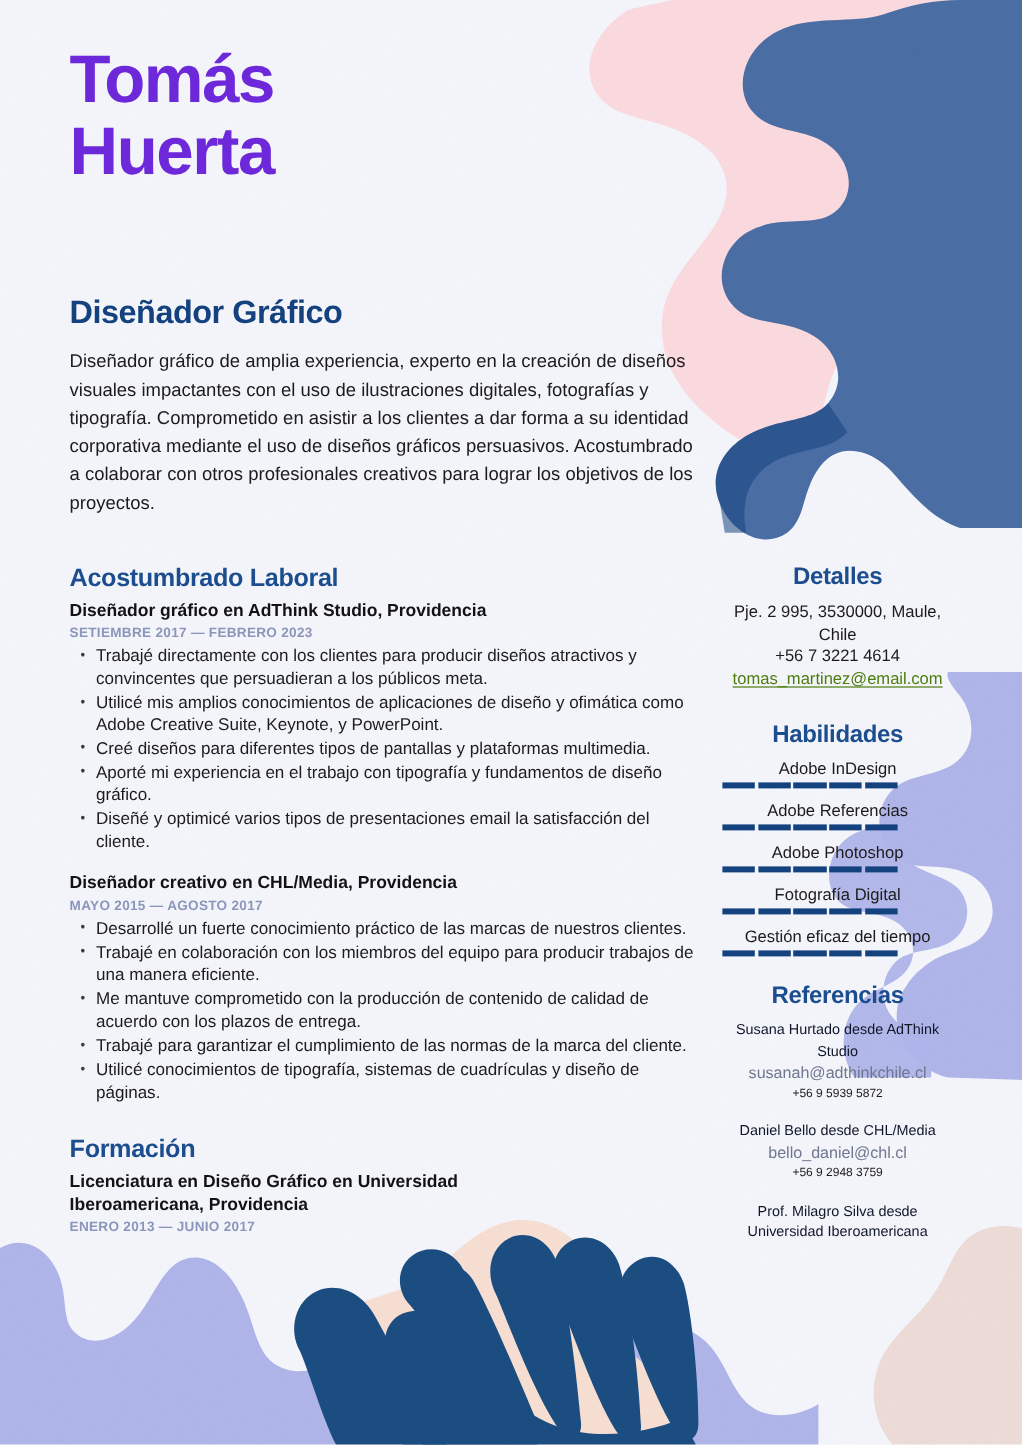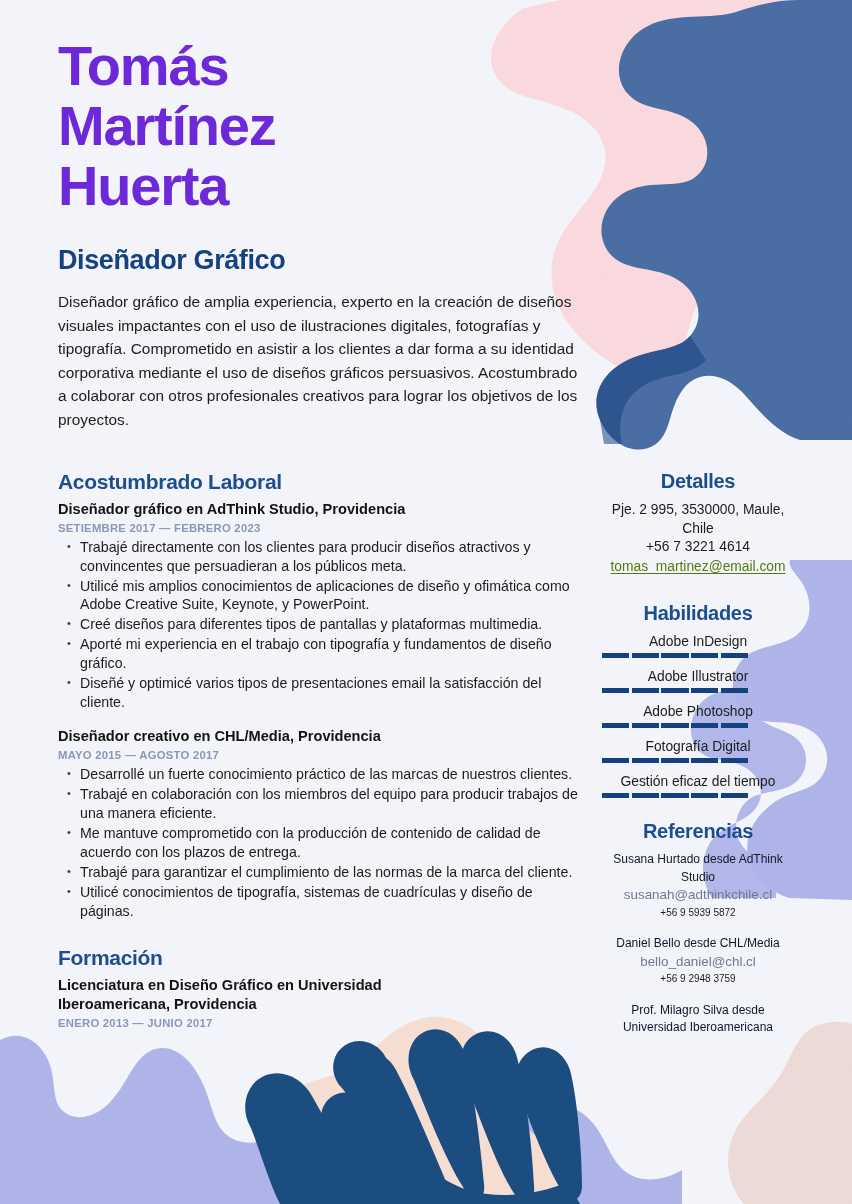--- a/index.html
+++ b/index.html
@@ -282,21 +282,20 @@
   </svg>
 
   <svg id="grain" viewBox="0 0 852 1204" preserveAspectRatio="none" xmlns="http://www.w3.org/2000/svg">
     <rect width="852" height="1204" filter="url(#grainf)" opacity="0.10"></rect>
   </svg>
 
   <div id="content">
 
     <div class="name">
       <div>Tomás</div>
-      <div>Martínez</div>
       <div>Huerta</div>
     </div>
 
     <div class="job-title">Diseñador Gráfico</div>
 
     <div class="summary">Diseñador gráfico de amplia experiencia, experto en la creación de diseños visuales impactantes con el uso de ilustraciones digitales, fotografías y tipografía. Comprometido en asistir a los clientes a dar forma a su identidad corporativa mediante el uso de diseños gráficos persuasivos. Acostumbrado a colaborar con otros profesionales creativos para lograr los objetivos de los proyectos.</div>
 
     <div class="col-left">
 
       <div class="sec">
@@ -354,21 +353,21 @@
           <div class="skill-bar">
             <span class="skill-seg on"></span>
             <span class="skill-seg on"></span>
             <span class="skill-seg on"></span>
             <span class="skill-seg on"></span>
             <span class="skill-seg on"></span>
           </div>
         </div>
 
         <div class="skill">
-          <div class="skill-label">Adobe Illustrator</div>
+          <div class="skill-label">Adobe Referencias</div>
           <div class="skill-bar">
             <span class="skill-seg on"></span>
             <span class="skill-seg on"></span>
             <span class="skill-seg on"></span>
             <span class="skill-seg on"></span>
             <span class="skill-seg on"></span>
           </div>
         </div>
 
         <div class="skill">

